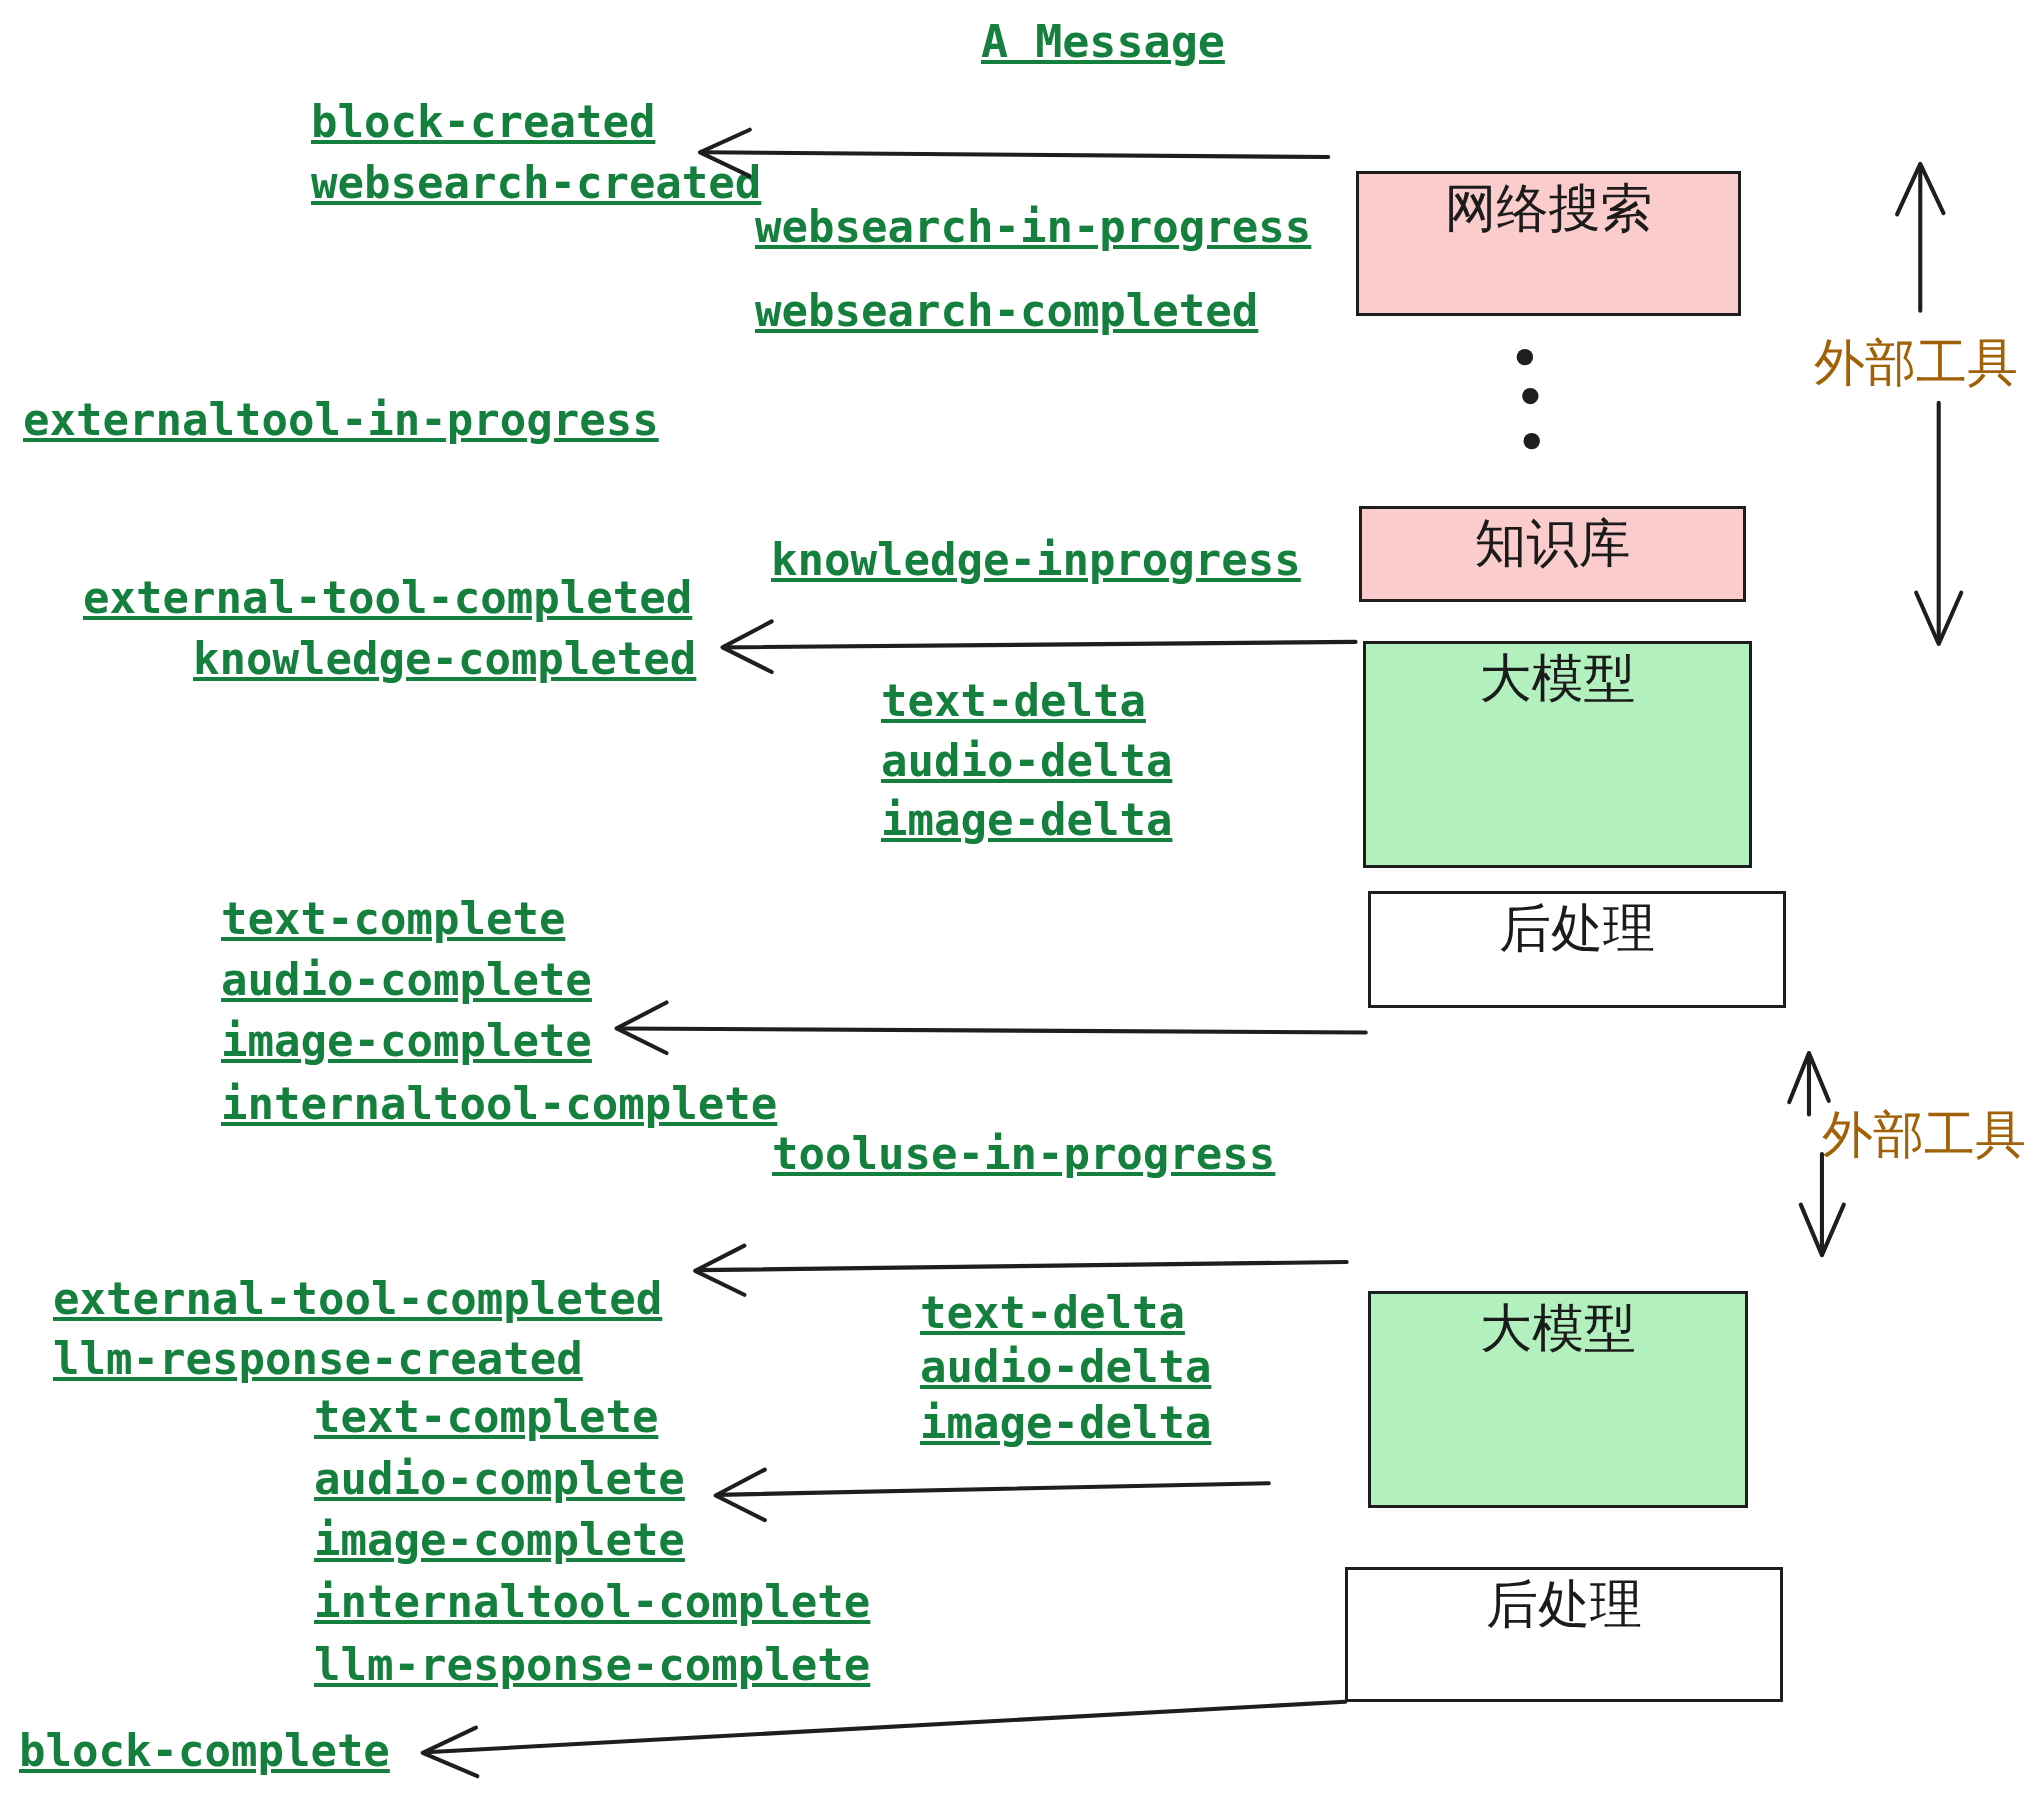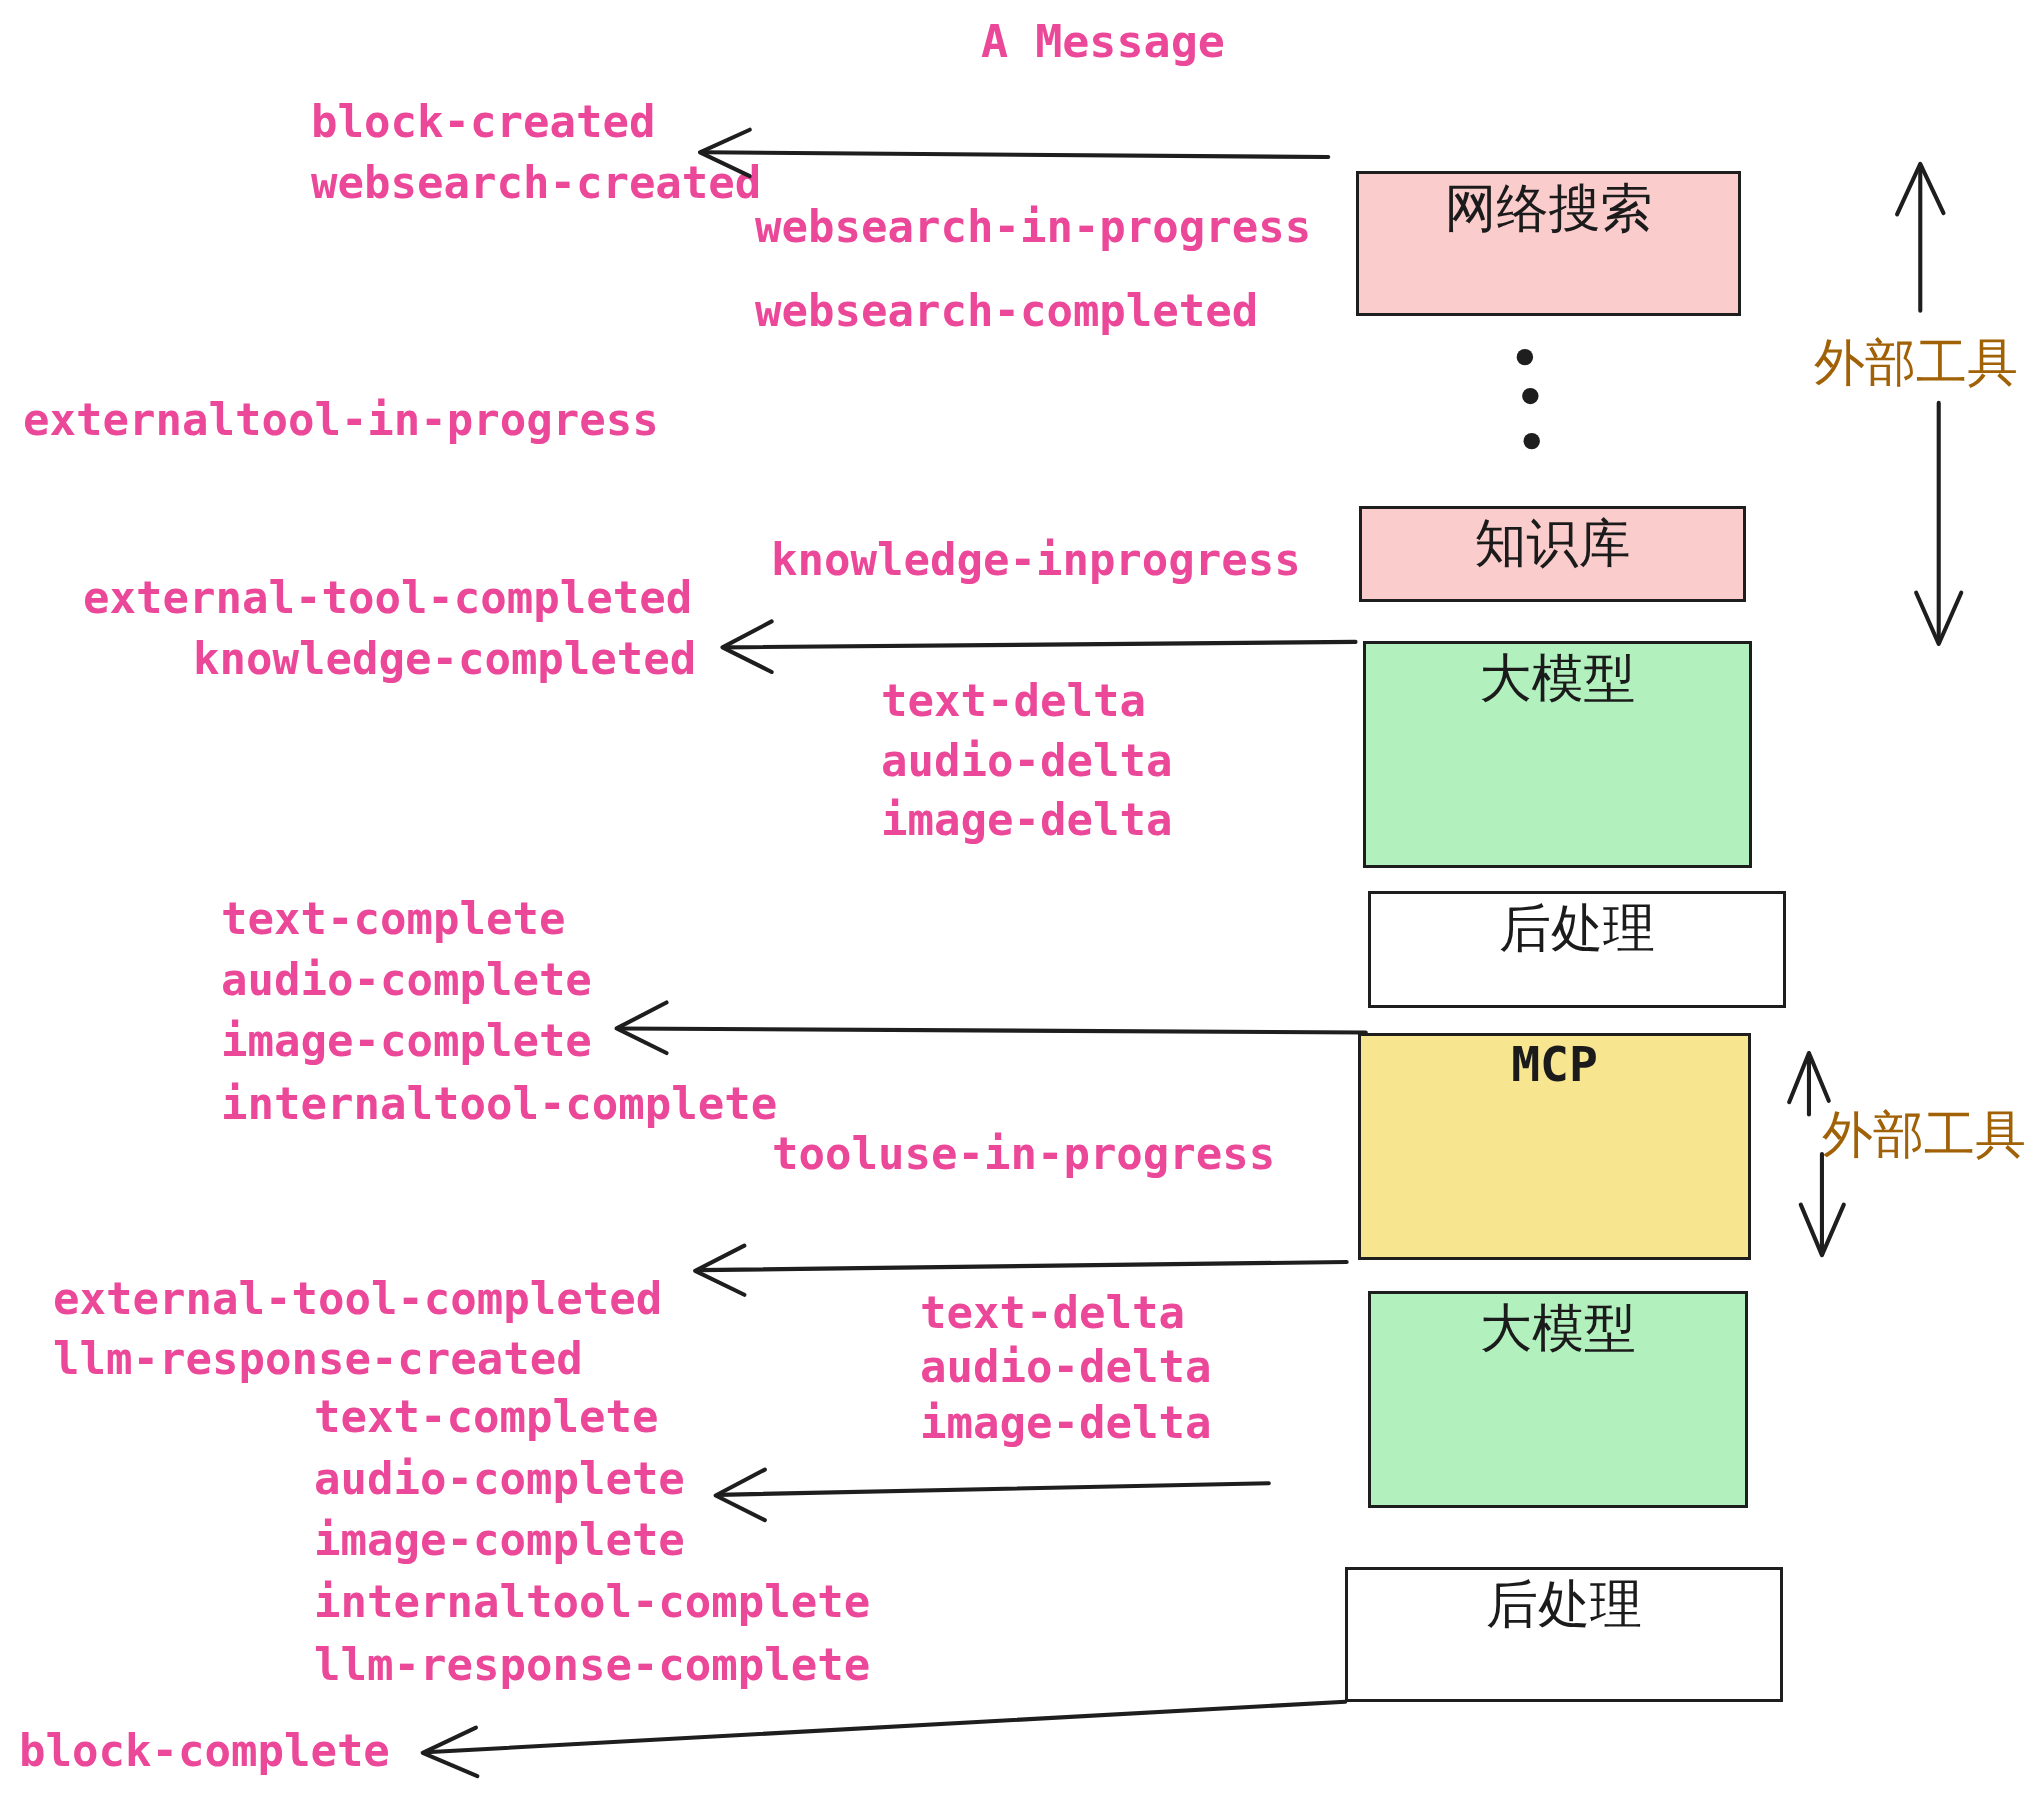--- a/index.html
+++ b/index.html
@@ -10,22 +10,23 @@
     background:#ffffff;
     overflow:hidden;
     font-family:"DejaVu Sans Mono", monospace;
   }
   .label{
     position:absolute;
     font-family:"DejaVu Sans Mono", monospace;
     font-weight:bold;
     font-size:44px;
     line-height:1;
-    color:#ec4899;
+    color:#15803d;
     white-space:nowrap;
+    text-decoration:underline;
   }
   .title{
     font-size:45px;
   }
   .cn-label{
     position:absolute;
     font-family:"DejaVu Sans","Liberation Sans",sans-serif;
     font-weight:normal;
     font-size:51px;
     line-height:1;
@@ -107,23 +108,20 @@
   </div>
   <div class="box" style="left: 1359px; top: 506px; width: 387px; height: 96px; background-color: rgb(251, 204, 204);">
     <span>知识库</span>
   </div>
   <div class="box" style="left: 1363px; top: 641px; width: 389px; height: 227px; background-color: rgb(178, 240, 190);">
     <span>大模型</span>
   </div>
   <div class="box" style="left: 1368px; top: 891px; width: 418px; height: 117px; background-color: rgb(255, 255, 255);">
     <span>后处理</span>
   </div>
-  <div class="box" style="left: 1358px; top: 1033px; width: 393px; height: 227px; background-color: rgb(248, 229, 144);">
-    <span class="mono">MCP</span>
-  </div>
   <div class="box" style="left: 1368px; top: 1291px; width: 380px; height: 217px; background-color: rgb(178, 240, 190);">
     <span>大模型</span>
   </div>
   <div class="box" style="left: 1345px; top: 1567px; width: 438px; height: 135px; background-color: rgb(255, 255, 255);">
     <span>后处理</span>
   </div>
 
   <div class="cn-label" style="left:1814px;top:337px">外部工具</div>
   <div class="cn-label" style="left:1822px;top:1109px">外部工具</div>
 

